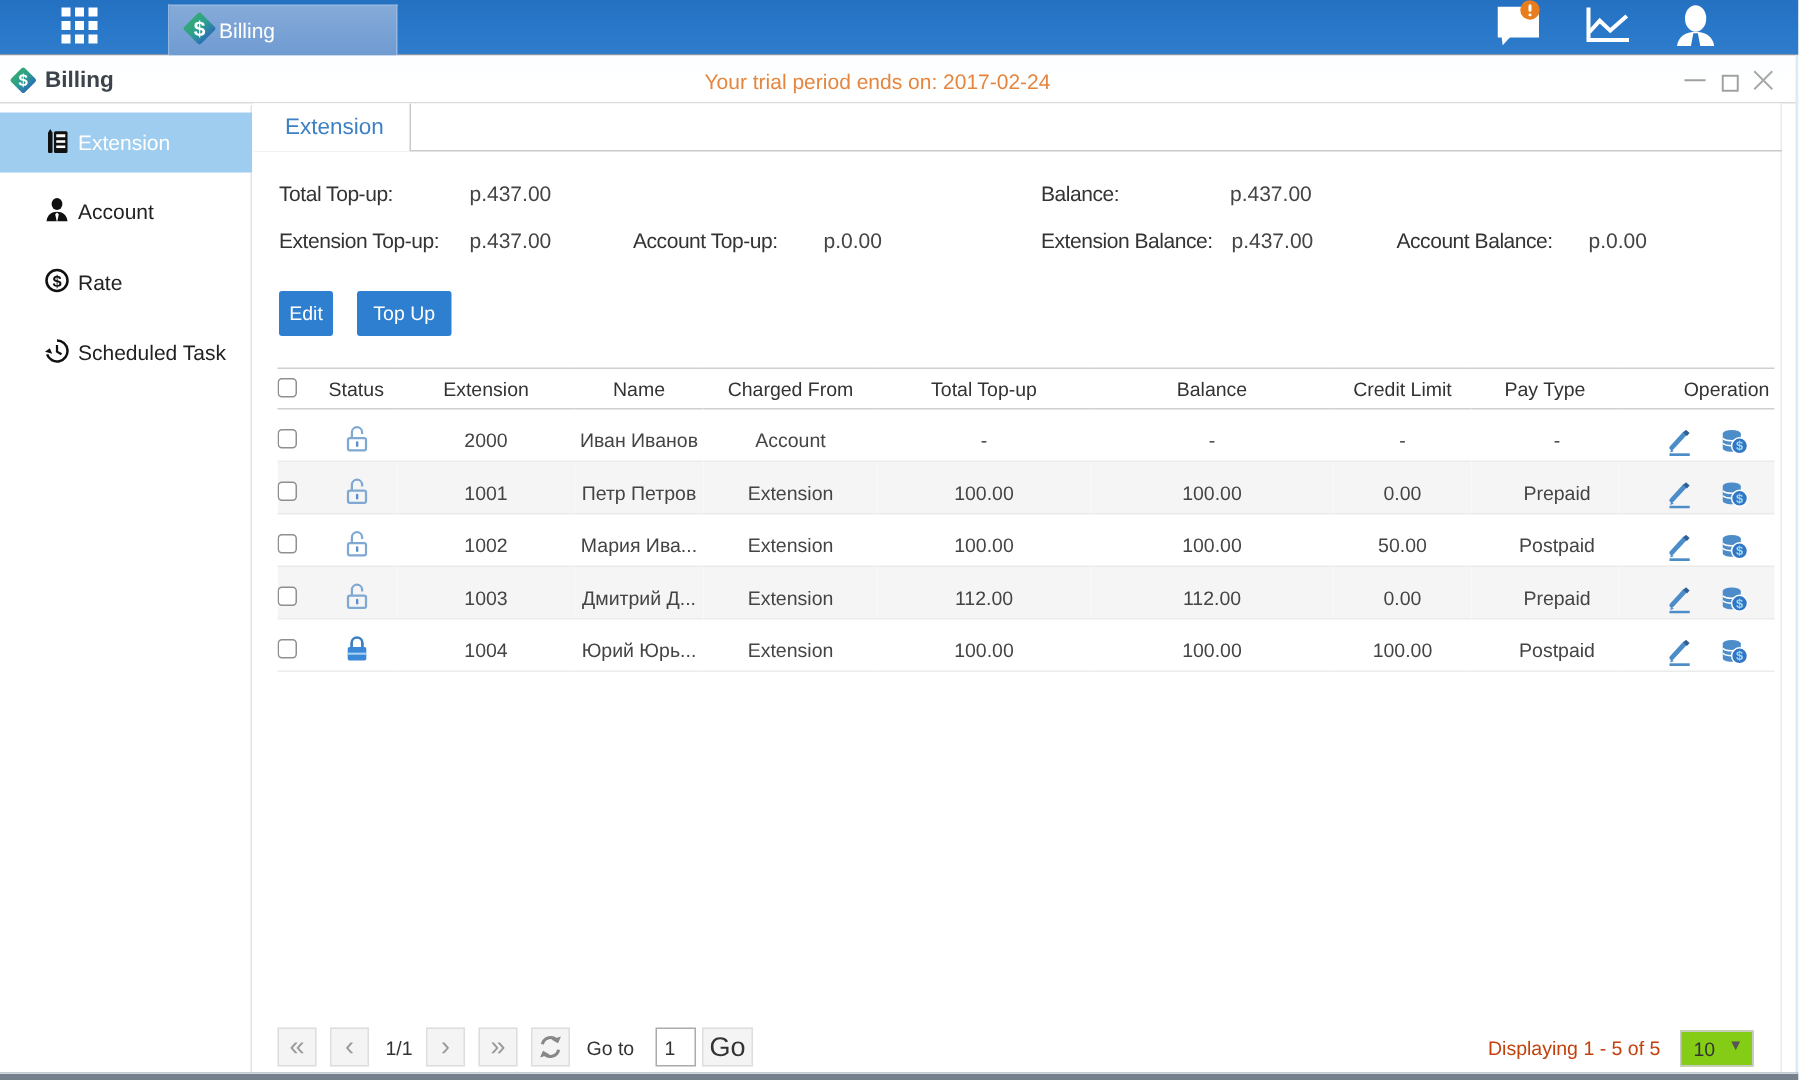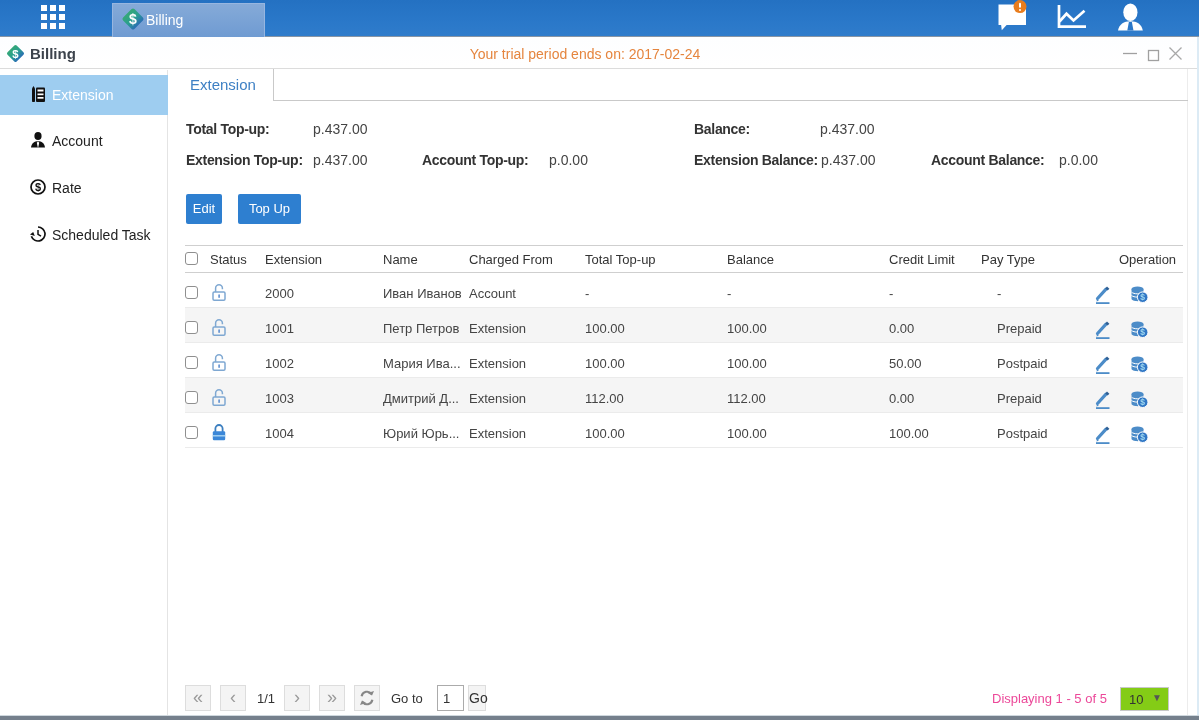--- a/index.html
+++ b/index.html
@@ -24,30 +24,30 @@
 .sitem{position:absolute;left:0;width:168px;height:40px;color:#222;font-size:14px}
 .sitem .lbl{position:absolute;left:52px;top:12px}
 .sitem.sel{background:#9ecdf0;color:#fff}
 .sicon{position:absolute;left:30px;top:10px;width:16px;height:18px}
 #main{position:absolute;left:169px;top:69px;width:1019px;height:646px;background:#fff;border-right:1px solid #ececec}
 
 #tabstrip{position:absolute;left:0;top:0;width:1019px;height:32px;border-bottom:1px solid #c9c9c9}
 #atab{position:absolute;left:0;top:0;width:105px;height:32px;background:#fff;border-right:1px solid #c9c9c9;
  color:#3e80c4;font-size:15px;line-height:31px;padding-left:21px}
 
-.slab{position:absolute;font-size:14px;font-weight:bold;color:#333;white-space:nowrap;letter-spacing:-0.3px}
+.slab{position:absolute;font-size:14px;font-weight:normal;color:#333;white-space:nowrap;letter-spacing:-0.3px}
 .sval{position:absolute;font-size:14px;color:#444;white-space:nowrap}
 
 .bbtn{position:absolute;height:30px;background:#2e7fd0;color:#fff;font-size:13px;text-align:center;line-height:30px;border-radius:2px}
 
 table{border-collapse:collapse;table-layout:fixed;position:absolute;left:16px;top:176px;width:998px;font-size:13px;color:#444}
 thead td{height:27px;color:#333;border-top:1px solid #cfcfcf;border-bottom:1px solid #cfcfcf}
 tbody td{height:35px;padding-top:7px;border-bottom:1px solid #ebebeb}
 tbody tr.alt{background:#f5f5f5}
-td{padding:0;overflow:hidden;white-space:nowrap}
+td{text-align:center;padding:0;overflow:hidden;white-space:nowrap}
 td:first-child{text-align:left}
 thead .cb{position:relative;top:-2px}
 tbody .cb{position:relative;top:-2px}
 tbody td:nth-child(9){padding-left:16px}
 .cb{display:inline-block;width:13px;height:13px;border:1px solid #8f8f8f;border-radius:3px;background:#fff;vertical-align:middle}
 
 .pbtn{position:absolute;width:26px;height:26px;background:#f4f4f4;border:1px solid #ddd;text-align:center;color:#9a9a9a;font-size:18px;line-height:22px}
 #pgbar{position:absolute;left:0;top:616px;width:1019px;height:32px;font-size:13px;color:#333}
 #bottombar{position:absolute;left:0;top:715px;width:1199px;height:5px;background:#75808c;border-top:1px solid #cfd8de}
 </style></head><body>
@@ -355,22 +355,22 @@
   <div class="pbtn" style="left:115px;top:0">›</div>
   <div class="pbtn" style="left:150px;top:0">»</div>
   <div class="pbtn" style="left:185px;top:0"><svg width="16" height="16" viewBox="0 0 16 16" style="margin-top:4px">
           <path d="M2.6 6.2a5.6 5.6 0 0 1 10-2.2" fill="none" stroke="#878787" stroke-width="2.1"></path>
           <path d="M15 1l-2 4.5L8.6 3z" fill="#878787"></path>
           <path d="M13.4 9.8a5.6 5.6 0 0 1-10 2.2" fill="none" stroke="#878787" stroke-width="2.1"></path>
           <path d="M1 15l2-4.5L7.4 13z" fill="#878787"></path>
         </svg></div>
   <div style="position:absolute;left:222px;top:6px">Go to</div>
   <div style="position:absolute;left:268px;top:0;width:27px;height:26px;border:1px solid #ababab;background:#fff;padding:5px 0 0 5px">1</div>
-  <div class="pbtn" style="left:299px;top:0;width:18px;color:#333;font-size:14px;line-height:25px">Go</div>
-  <div style="position:absolute;left:823px;top:6px;color:#ec4899">Displaying 1 - 5 of 5</div>
+  <div class="pbtn" style="left:299px;top:0;width:34px;color:#333;font-size:18px;line-height:25px">Go</div>
+  <div style="position:absolute;left:823px;top:6px;color:#c2410c">Displaying 1 - 5 of 5</div>
   <div style="position:absolute;left:951px;top:2px;width:49px;height:24px;border:1px solid #c8c8c8;background:#84cc16">
     <span style="position:absolute;left:8px;top:4px">10</span>
     <span style="position:absolute;right:6px;top:4px;color:#555;font-size:10px">▼</span>
   </div>
  </div>
 </div>
 <div style="position:absolute;left:1197px;top:37px;width:2px;height:683px;background:#dcebf5"></div>
 <div id="bottombar"></div>
 
 </body></html>

